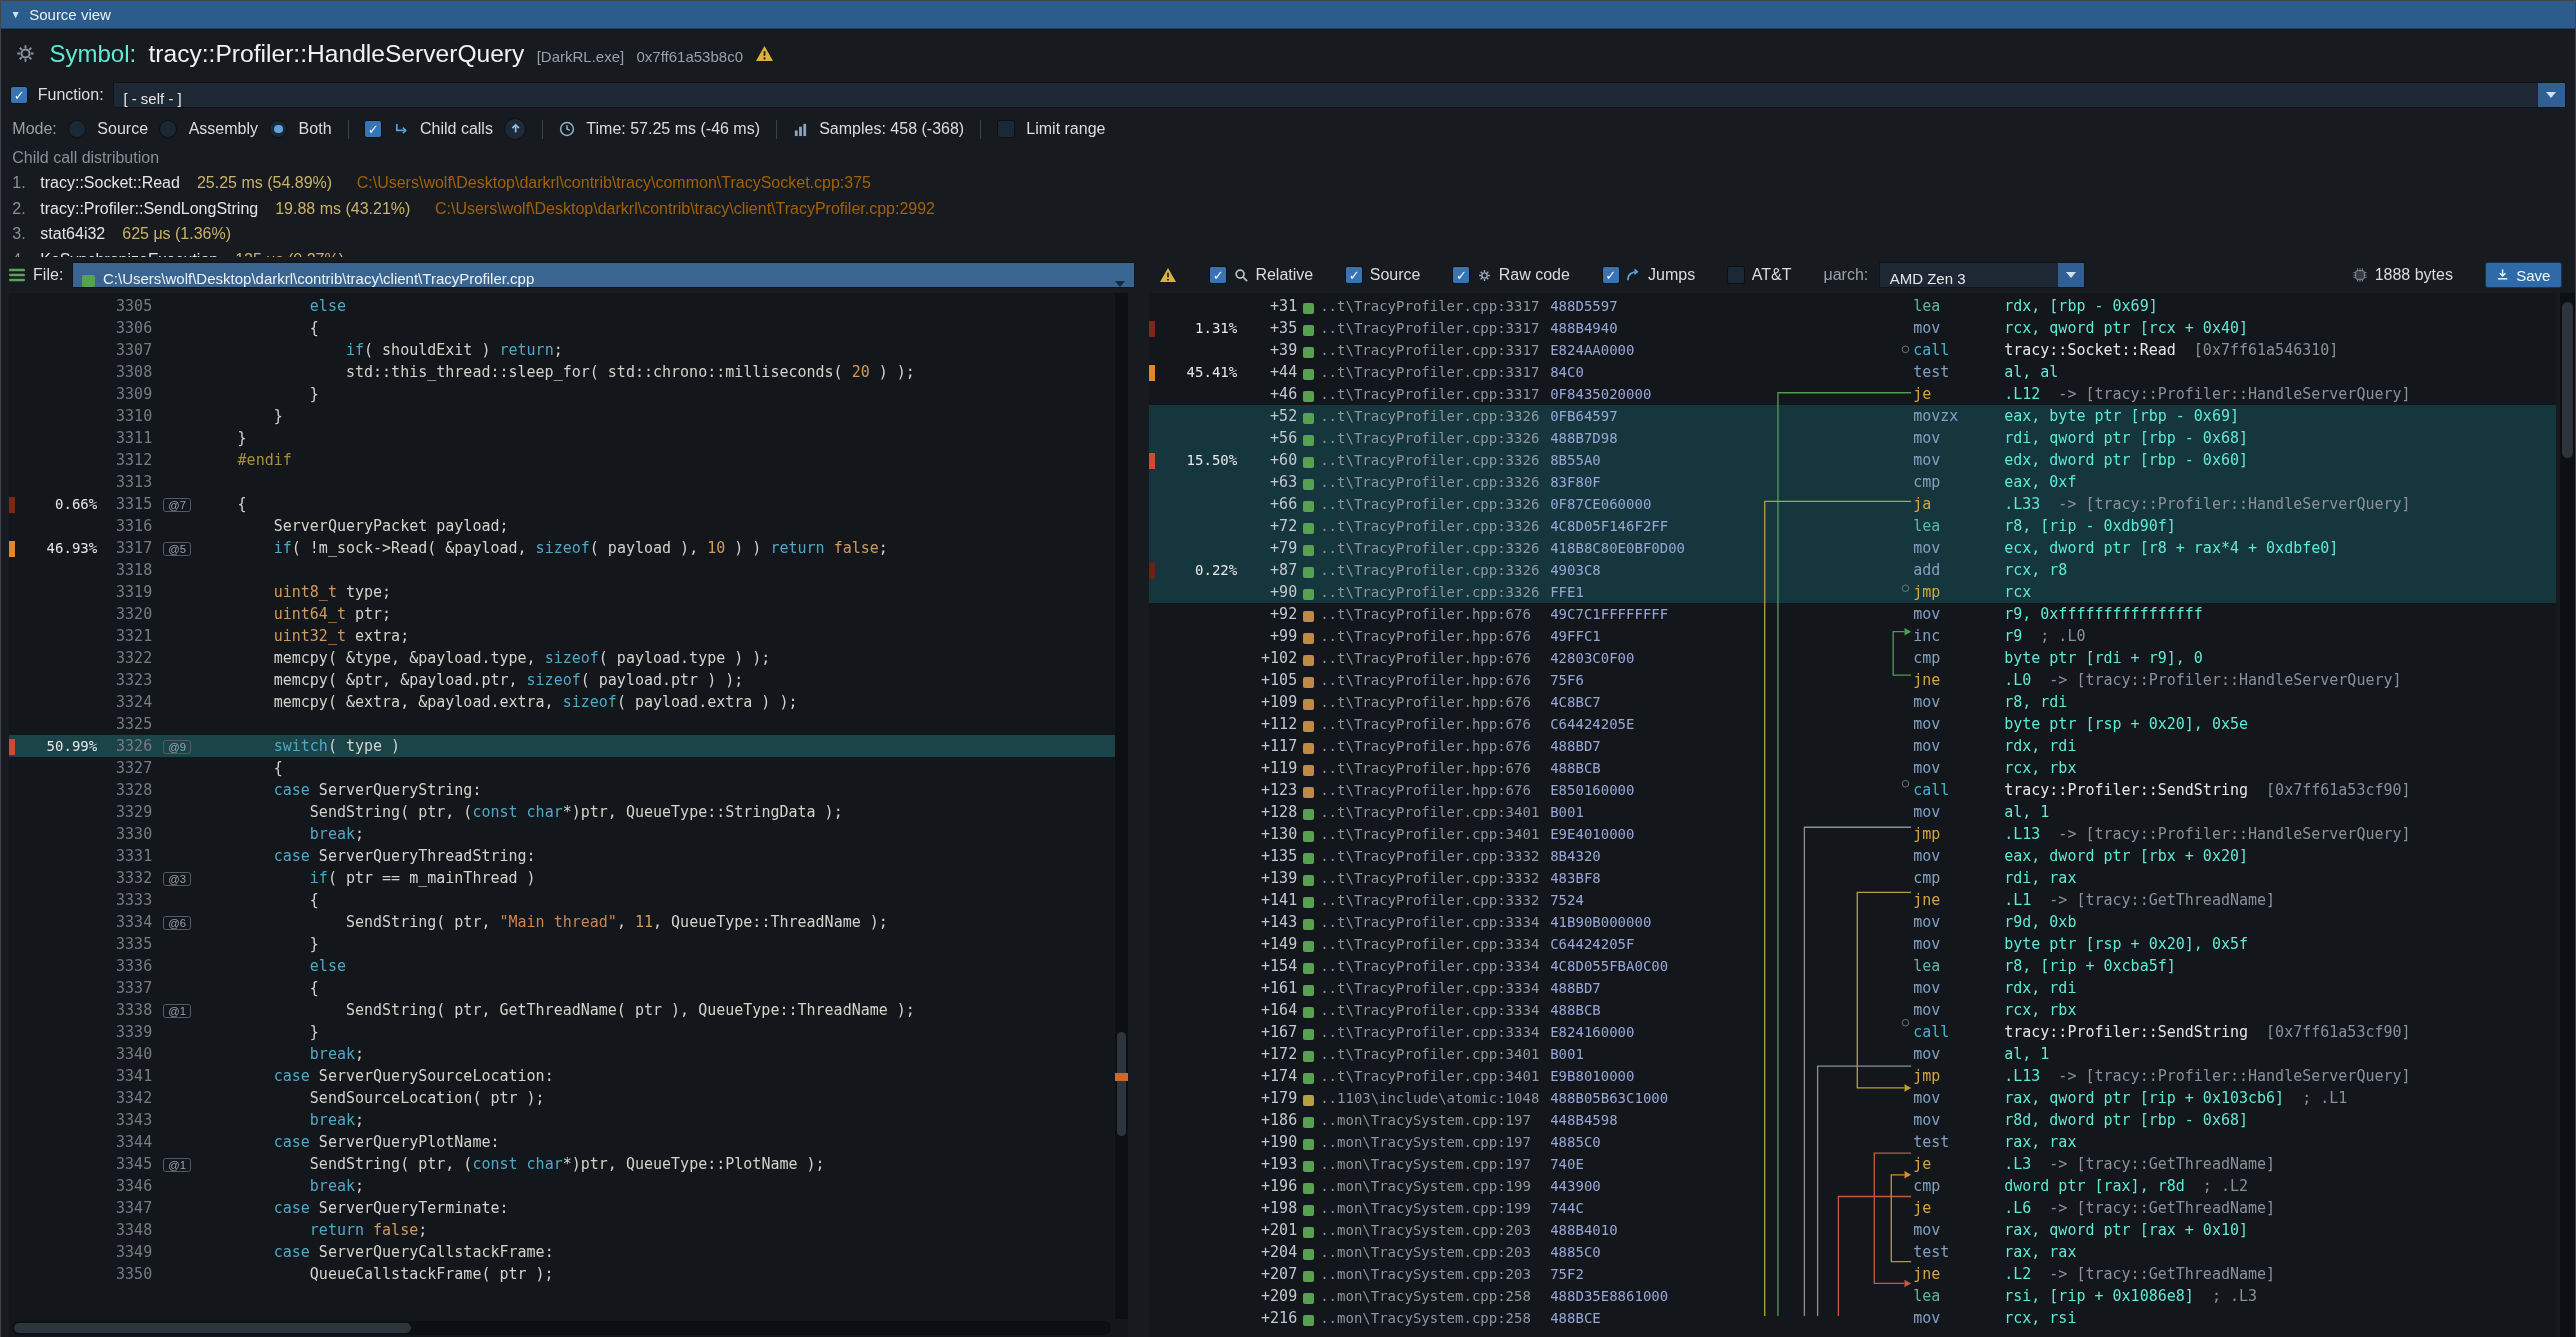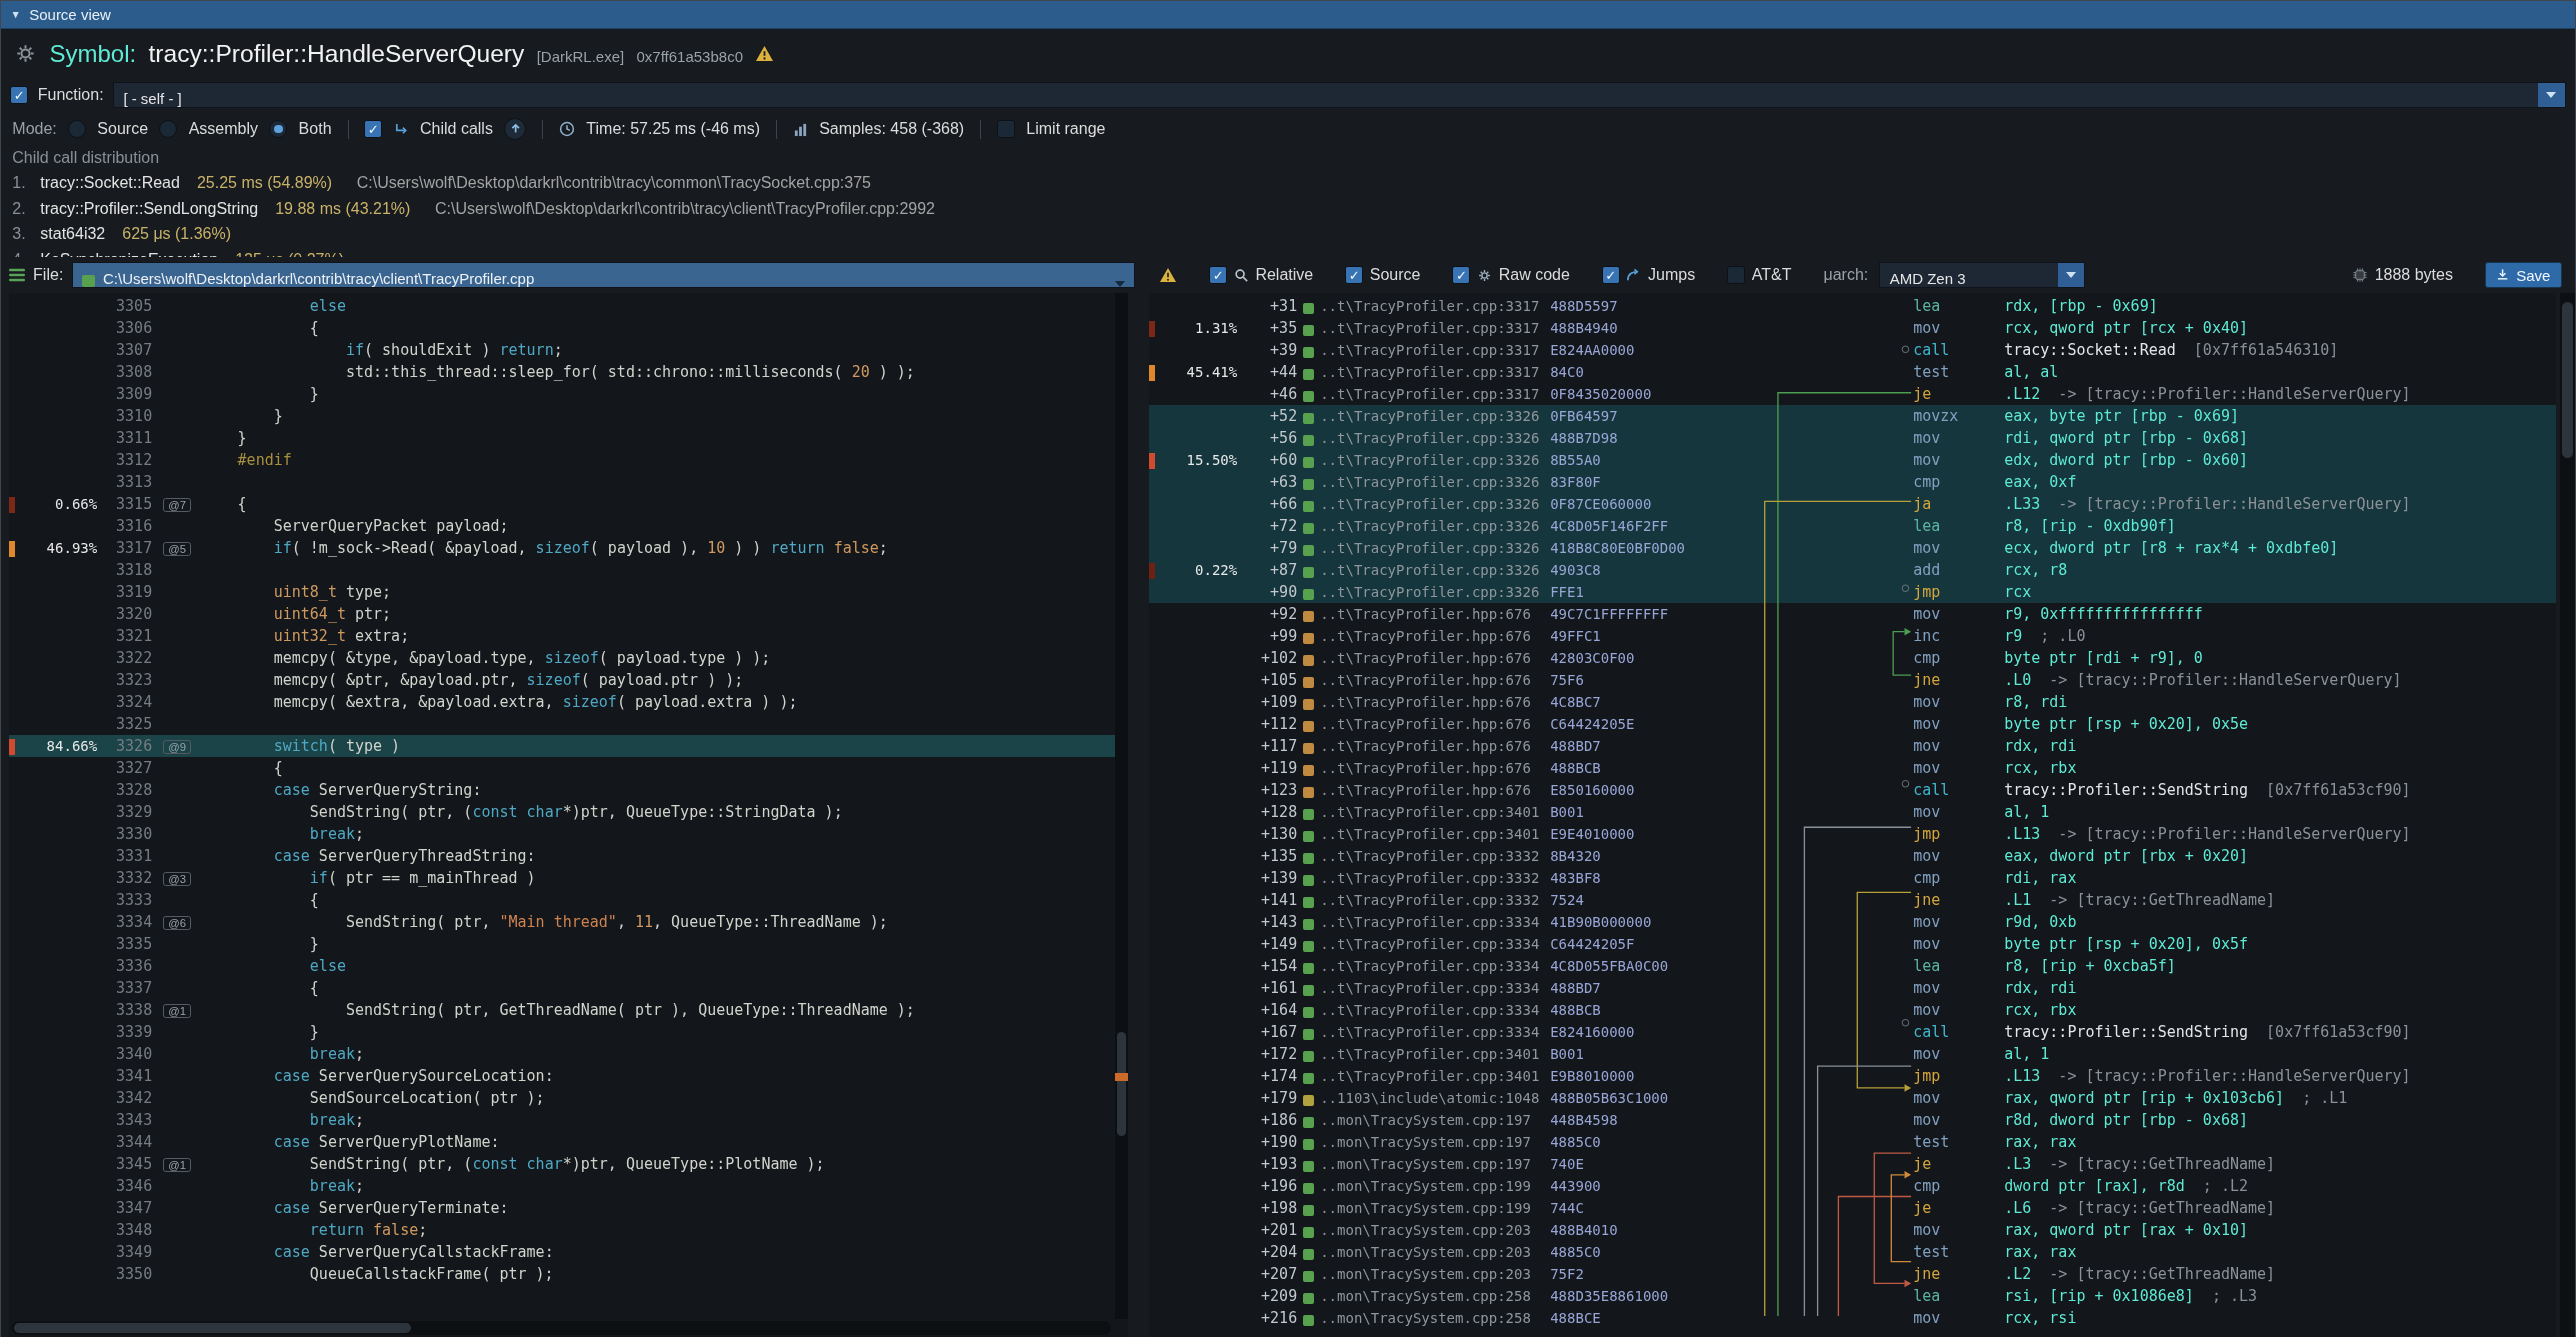--- a/index.html
+++ b/index.html
@@ -28,21 +28,21 @@
     font-size:15px;color:#e6e6e6;padding-left:9.4px;overflow:hidden}
   .combo .arrowbox{margin-left:auto;width:26.4px;height:100%;background:#2f5f94;display:flex;align-items:center;justify-content:center;flex:0 0 auto}
   .arrow-down{width:0;height:0;border-left:5.7px solid transparent;border-right:5.7px solid transparent;border-top:6.6px solid #cfe2f4}
   .func-combo{flex:1}
   .childsec{height:111px;overflow:hidden;padding-left:11.3px}
   .cc-header{color:#899097;margin:2.8px 0 3.8px}
   .ccrow{height:25.5px;display:flex;align-items:center;white-space:nowrap}
   .cc-idx{width:28px;color:#8a9096}
   .cc-name{color:#e4e4e4;margin-right:17px}
   .cc-time{color:#c9b269;margin-right:24.6px}
-  .cc-path{color:#a3a3a3}
+  .cc-path{color:#a16207}
   .toolbar{height:36px;display:flex;align-items:center;padding:0 7.6px}
   .filebar{width:1126px;display:flex;align-items:center;gap:8.5px;flex:0 0 auto}
   .file-combo{flex:1;background:#3a6591;color:#eef2f6;gap:8.5px}
   .file-combo .file-arrow{margin-left:auto;margin-right:8.5px;border-top-color:#15293d}
   .sq{width:12.3px;height:12.3px;border-radius:1.9px;background:#57a14f;flex:0 0 auto}
   .asmbar{flex:1;display:flex;align-items:center;gap:32px;padding-left:24.6px;min-width:0}
   .tb-item{display:inline-flex;align-items:center;gap:6.6px;white-space:nowrap}
   .uarch-combo{width:206px;margin-left:-21px}
   .bytes-group{margin-left:auto;display:inline-flex;align-items:center;gap:6.6px;white-space:nowrap}
   .savebtn{background:#2e6aa8;border:0.9px solid #17344f;border-radius:2.8px;color:#f2f8ff;font-size:15px;
@@ -289,21 +289,21 @@
           <div class="srow"><span class="s-bar"></span><span class="s-pct"></span><span class="s-num">3316</span><span class="s-anno"></span><span class="s-code"><span class="seg-p">    ServerQueryPacket payload;</span></span></div>
           <div class="srow"><span class="s-bar"><i style="background: rgb(224, 135, 44);"></i></span><span class="s-pct">46.93%</span><span class="s-num">3317</span><span class="s-anno"><b>@5</b></span><span class="s-code"><span class="seg-p">    </span><span class="seg-k">if</span><span class="seg-p">( !m_sock-&gt;Read( &amp;payload, </span><span class="seg-k">sizeof</span><span class="seg-p">( payload ), </span><span class="seg-n">10</span><span class="seg-p"> ) ) </span><span class="seg-k">return</span><span class="seg-p"> </span><span class="seg-n">false</span><span class="seg-p">;</span></span></div>
           <div class="srow"><span class="s-bar"></span><span class="s-pct"></span><span class="s-num">3318</span><span class="s-anno"></span><span class="s-code"></span></div>
           <div class="srow"><span class="s-bar"></span><span class="s-pct"></span><span class="s-num">3319</span><span class="s-anno"></span><span class="s-code"><span class="seg-p">    </span><span class="seg-t">uint8_t</span><span class="seg-p"> type;</span></span></div>
           <div class="srow"><span class="s-bar"></span><span class="s-pct"></span><span class="s-num">3320</span><span class="s-anno"></span><span class="s-code"><span class="seg-p">    </span><span class="seg-t">uint64_t</span><span class="seg-p"> ptr;</span></span></div>
           <div class="srow"><span class="s-bar"></span><span class="s-pct"></span><span class="s-num">3321</span><span class="s-anno"></span><span class="s-code"><span class="seg-p">    </span><span class="seg-t">uint32_t</span><span class="seg-p"> extra;</span></span></div>
           <div class="srow"><span class="s-bar"></span><span class="s-pct"></span><span class="s-num">3322</span><span class="s-anno"></span><span class="s-code"><span class="seg-p">    memcpy( &amp;type, &amp;payload.type, </span><span class="seg-k">sizeof</span><span class="seg-p">( payload.type ) );</span></span></div>
           <div class="srow"><span class="s-bar"></span><span class="s-pct"></span><span class="s-num">3323</span><span class="s-anno"></span><span class="s-code"><span class="seg-p">    memcpy( &amp;ptr, &amp;payload.ptr, </span><span class="seg-k">sizeof</span><span class="seg-p">( payload.ptr ) );</span></span></div>
           <div class="srow"><span class="s-bar"></span><span class="s-pct"></span><span class="s-num">3324</span><span class="s-anno"></span><span class="s-code"><span class="seg-p">    memcpy( &amp;extra, &amp;payload.extra, </span><span class="seg-k">sizeof</span><span class="seg-p">( payload.extra ) );</span></span></div>
           <div class="srow"><span class="s-bar"></span><span class="s-pct"></span><span class="s-num">3325</span><span class="s-anno"></span><span class="s-code"></span></div>
-          <div class="srow sel"><span class="s-bar"><i style="background: rgb(207, 74, 46);"></i></span><span class="s-pct">84.66%</span><span class="s-num">3326</span><span class="s-anno"><b>@9</b></span><span class="s-code"><span class="seg-p">    </span><span class="seg-k">switch</span><span class="seg-p">( type )</span></span></div>
+          <div class="srow sel"><span class="s-bar"><i style="background: rgb(207, 74, 46);"></i></span><span class="s-pct">50.99%</span><span class="s-num">3326</span><span class="s-anno"><b>@9</b></span><span class="s-code"><span class="seg-p">    </span><span class="seg-k">switch</span><span class="seg-p">( type )</span></span></div>
           <div class="srow"><span class="s-bar"></span><span class="s-pct"></span><span class="s-num">3327</span><span class="s-anno"></span><span class="s-code"><span class="seg-p">    {</span></span></div>
           <div class="srow"><span class="s-bar"></span><span class="s-pct"></span><span class="s-num">3328</span><span class="s-anno"></span><span class="s-code"><span class="seg-p">    </span><span class="seg-k">case</span><span class="seg-p"> ServerQueryString:</span></span></div>
           <div class="srow"><span class="s-bar"></span><span class="s-pct"></span><span class="s-num">3329</span><span class="s-anno"></span><span class="s-code"><span class="seg-p">        SendString( ptr, (</span><span class="seg-k">const</span><span class="seg-p"> </span><span class="seg-k">char</span><span class="seg-p">*)ptr, QueueType::StringData );</span></span></div>
           <div class="srow"><span class="s-bar"></span><span class="s-pct"></span><span class="s-num">3330</span><span class="s-anno"></span><span class="s-code"><span class="seg-p">        </span><span class="seg-k">break</span><span class="seg-p">;</span></span></div>
           <div class="srow"><span class="s-bar"></span><span class="s-pct"></span><span class="s-num">3331</span><span class="s-anno"></span><span class="s-code"><span class="seg-p">    </span><span class="seg-k">case</span><span class="seg-p"> ServerQueryThreadString:</span></span></div>
           <div class="srow"><span class="s-bar"></span><span class="s-pct"></span><span class="s-num">3332</span><span class="s-anno"><b>@3</b></span><span class="s-code"><span class="seg-p">        </span><span class="seg-k">if</span><span class="seg-p">( ptr == m_mainThread )</span></span></div>
           <div class="srow"><span class="s-bar"></span><span class="s-pct"></span><span class="s-num">3333</span><span class="s-anno"></span><span class="s-code"><span class="seg-p">        {</span></span></div>
           <div class="srow"><span class="s-bar"></span><span class="s-pct"></span><span class="s-num">3334</span><span class="s-anno"><b>@6</b></span><span class="s-code"><span class="seg-p">            SendString( ptr, </span><span class="seg-s">"Main thread"</span><span class="seg-p">, </span><span class="seg-n">11</span><span class="seg-p">, QueueType::ThreadName );</span></span></div>
           <div class="srow"><span class="s-bar"></span><span class="s-pct"></span><span class="s-num">3335</span><span class="s-anno"></span><span class="s-code"><span class="seg-p">        }</span></span></div>
           <div class="srow"><span class="s-bar"></span><span class="s-pct"></span><span class="s-num">3336</span><span class="s-anno"></span><span class="s-code"><span class="seg-p">        </span><span class="seg-k">else</span></span></div>

